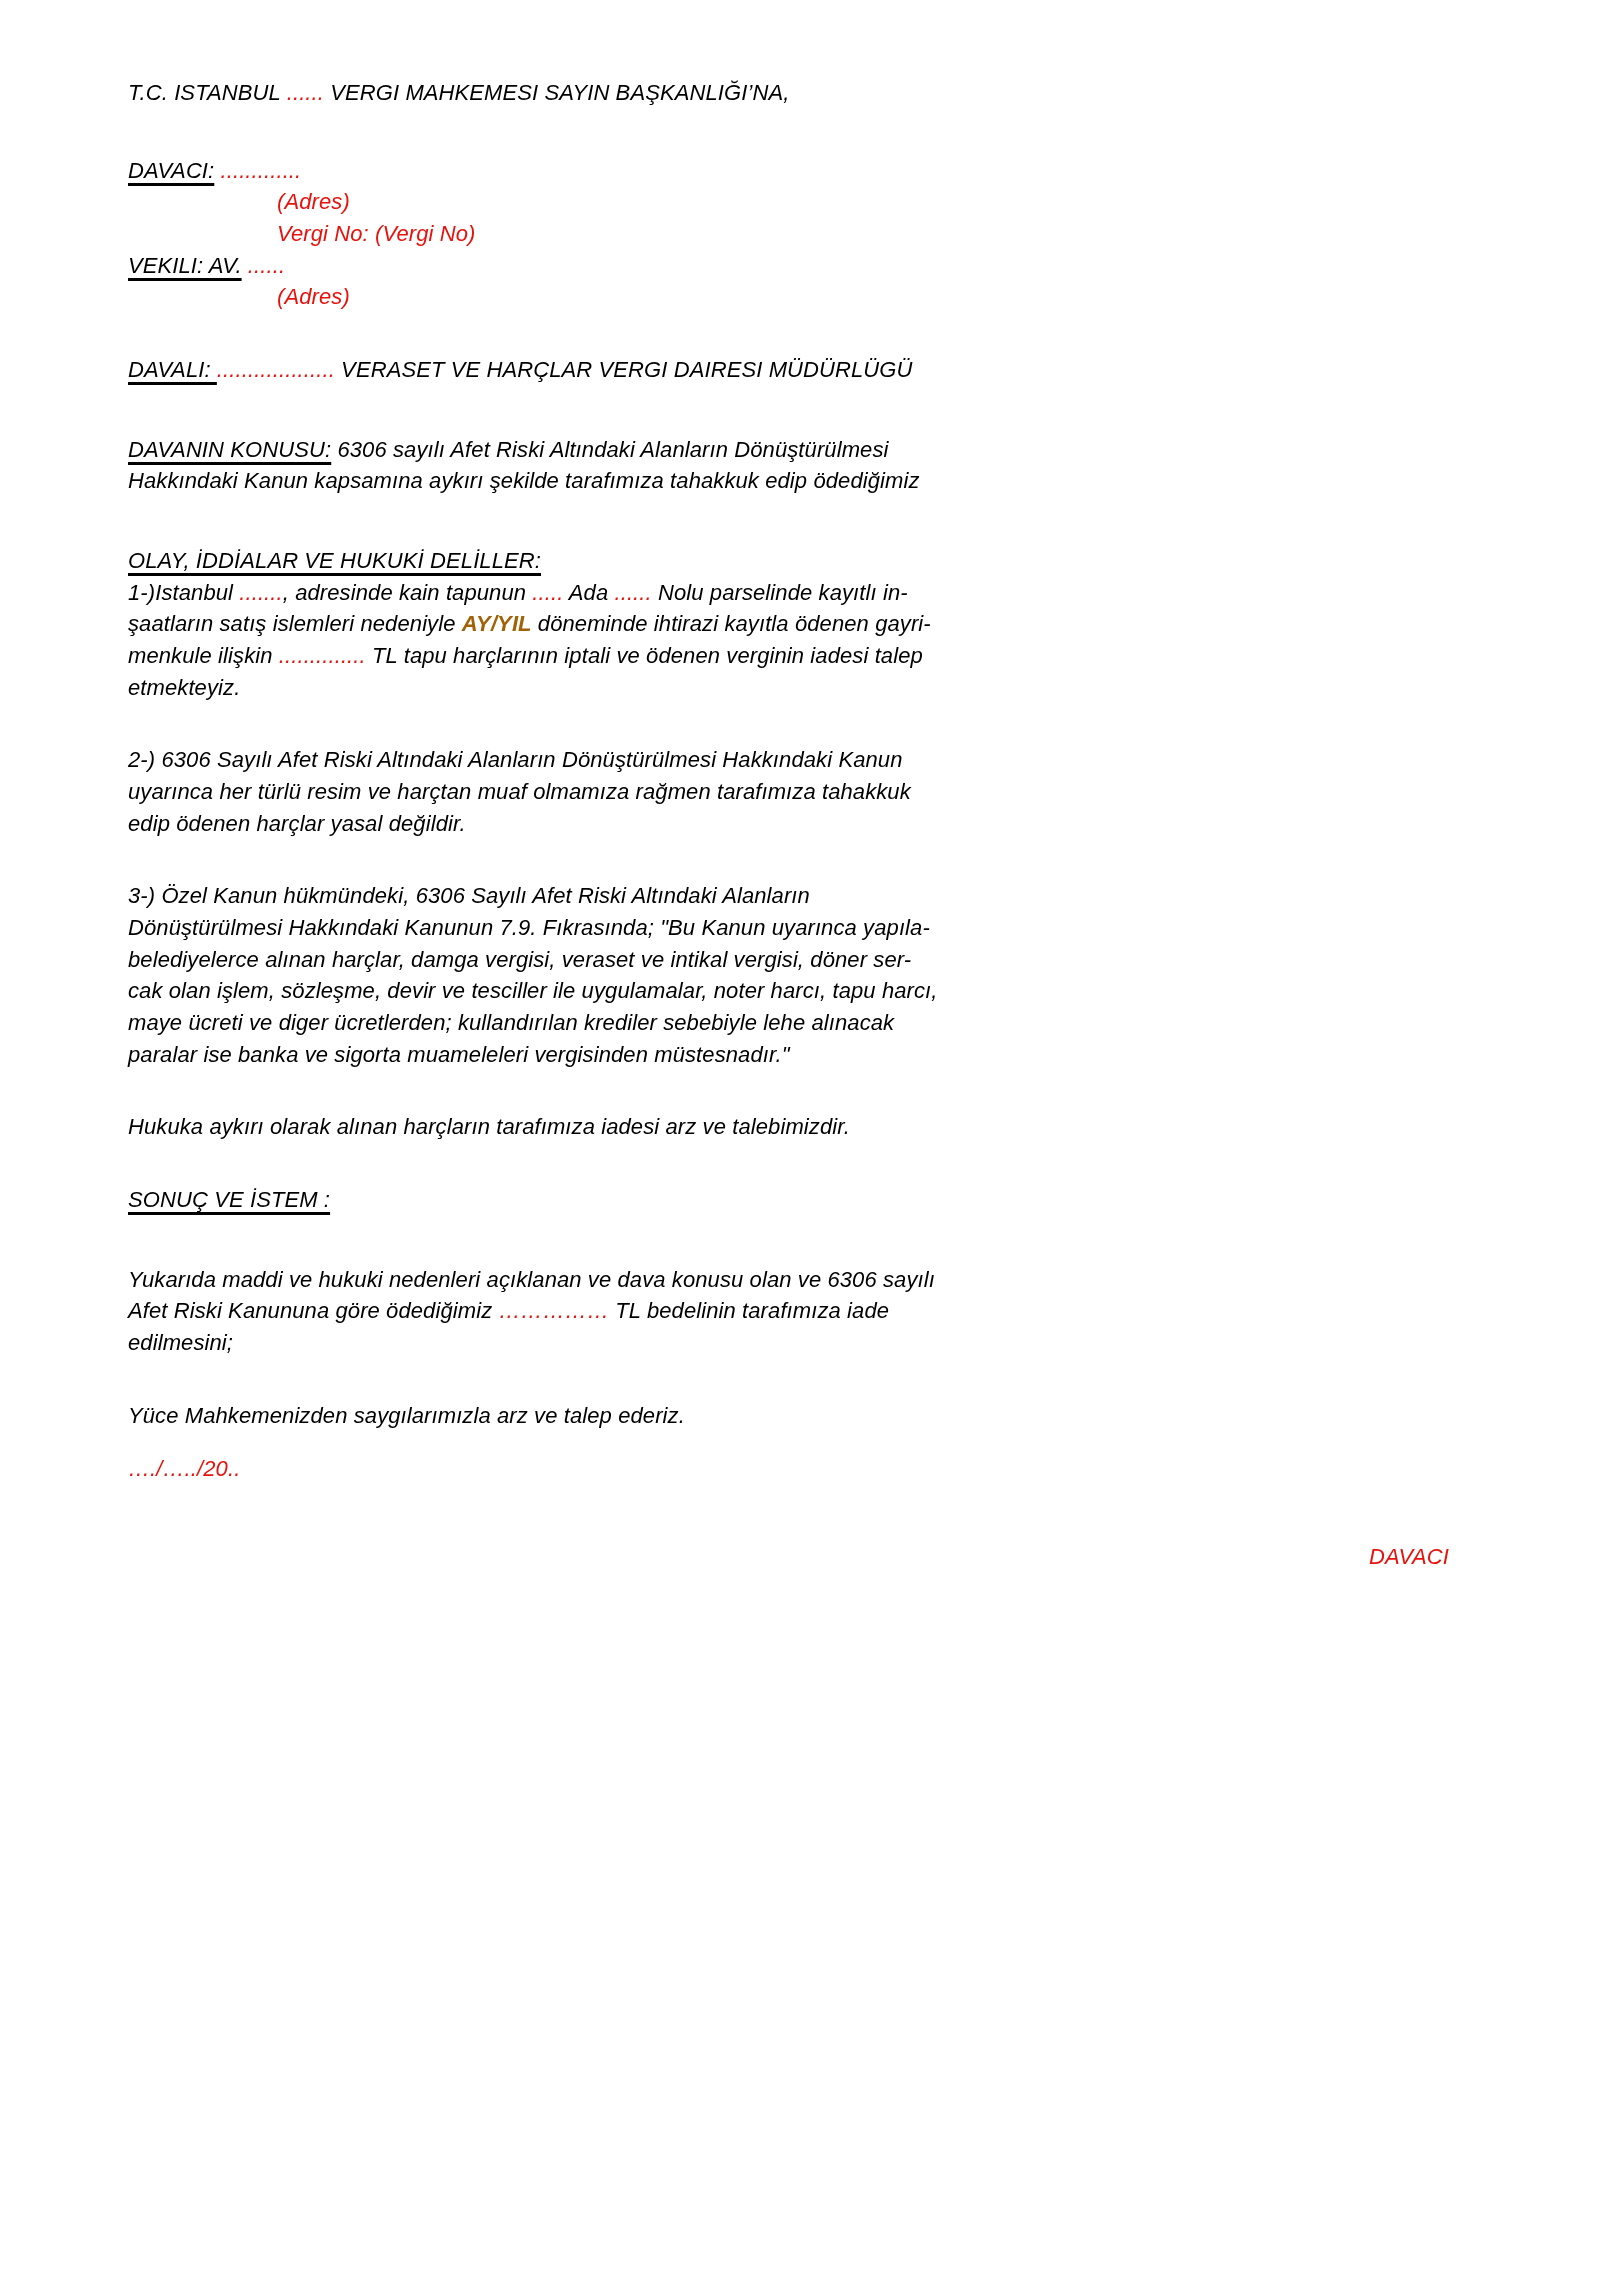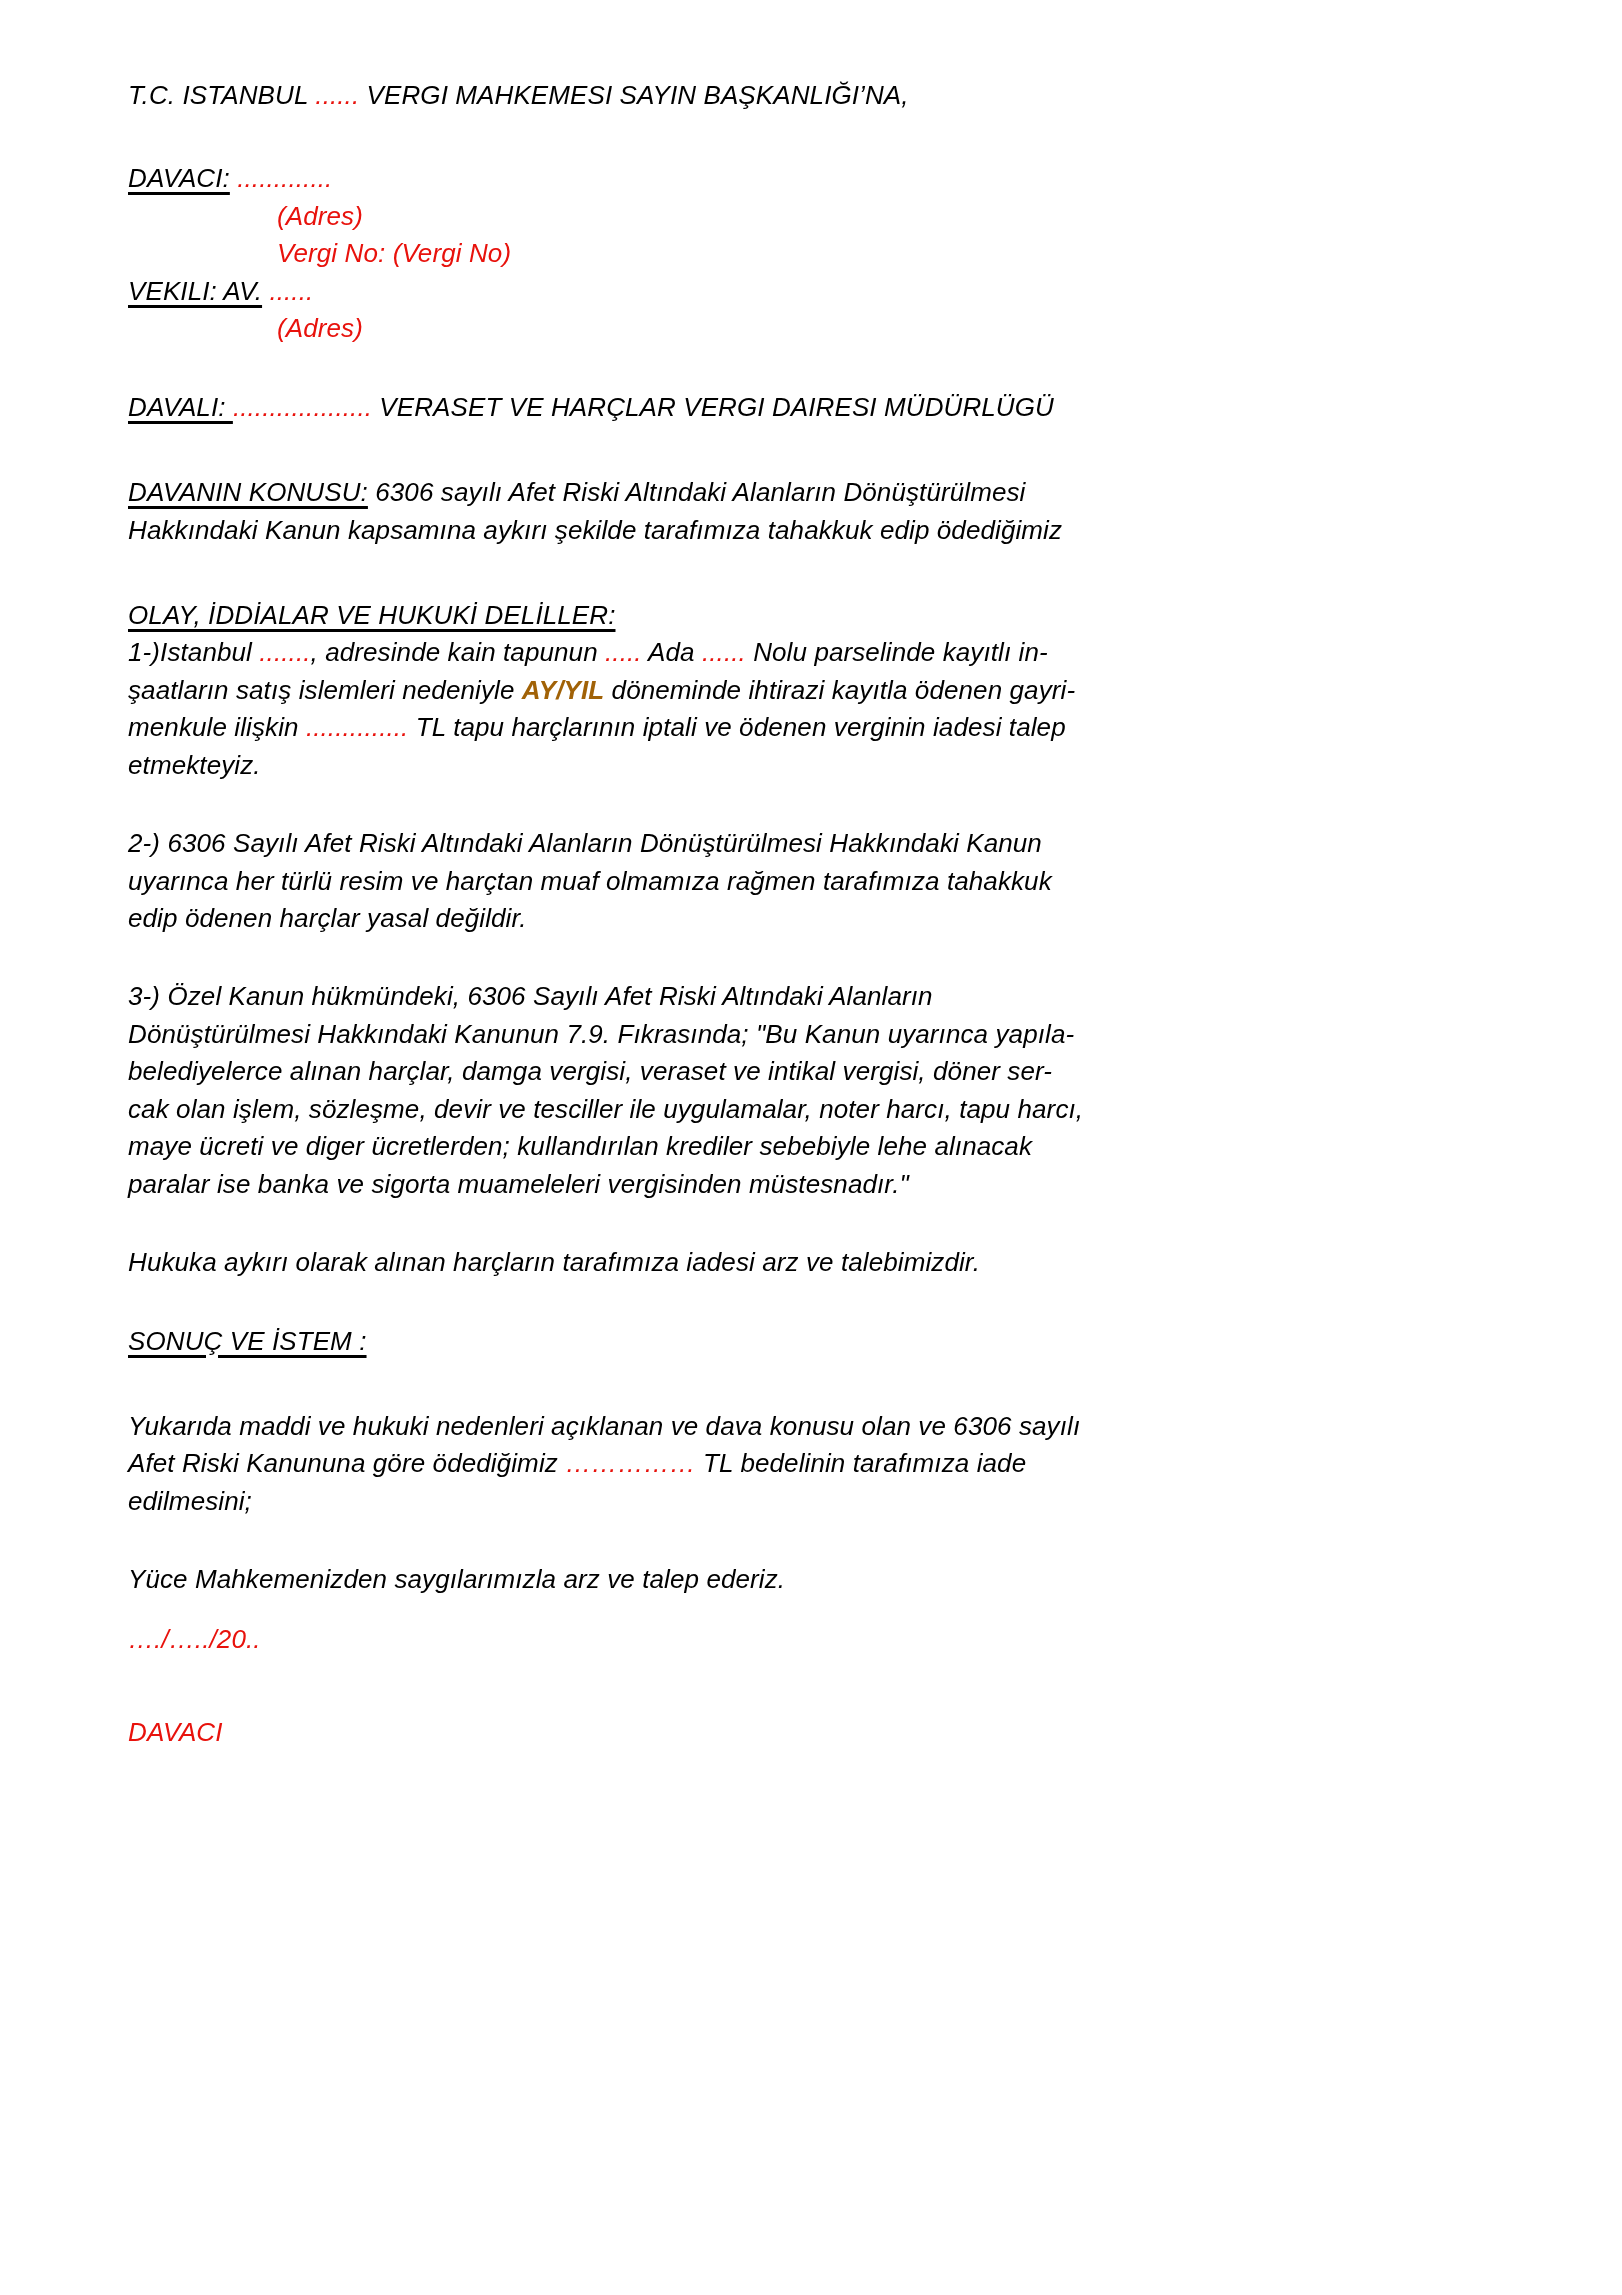--- a/index.html
+++ b/index.html
@@ -18,21 +18,21 @@
   .page {
     box-sizing: border-box;
     width: 1623px;
     height: 2295px;
     padding: 77px 128px 52px 128px;
     background: #ffffff;
     position: relative;
   }
   .doc {
     font-style: italic;
-    font-size: 26px;
+    font-size: 22px;
     line-height: 1.44;
     color: #000000;
     letter-spacing: 0.1px;
   }
   .blk {
     margin: 0;
   }
   
   .gap-title   { height: 46px; }
   .gap-sm      { height: 22px; }
@@ -64,20 +64,21 @@
     display: block;
     margin: 0;
   }
   .right-date {
     display: block;
     text-align: left;
     padding-right: 7.9px;
   }
   .right-sign {
     display: block;
+    text-align: right;
     padding-right: 46px;
   }
 </style>
 </head>
 <body>
 
 <div class="page">
   <div class="doc">
 
     <div class="blk">

